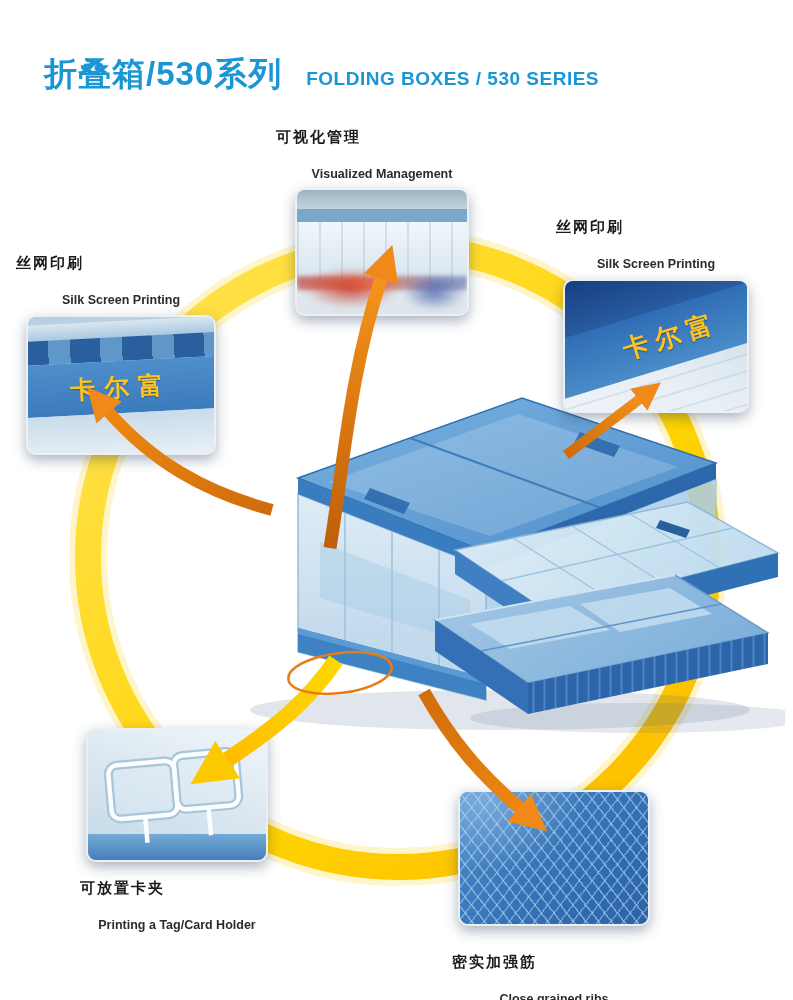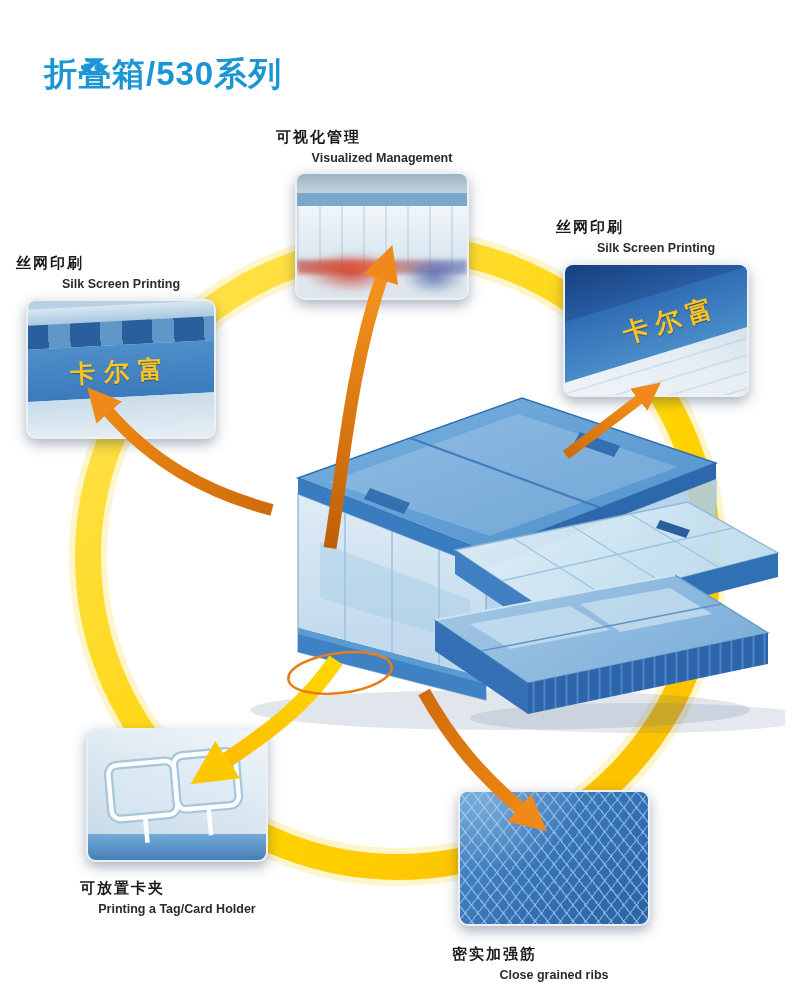--- a/index.html
+++ b/index.html
@@ -15,39 +15,39 @@
 
   
   .ring-svg{position:absolute;left:0;top:0;z-index:1;}
 
   
   .product-svg{position:absolute;left:220px;top:362px;z-index:2;}
 
   
   .callout{position:absolute;z-index:3;}
   .cap-cn{font-size:15px;font-weight:bold;color:#1b1b1b;letter-spacing:2px;}
-  .cap-en{font-size:12.5px;font-weight:bold;color:#2b2b2b;text-align:center;margin-top:4px;}
+  .cap-en{font-size:12.5px;font-weight:bold;color:#2b2b2b;text-align:center;margin-top:20px;}
   .thumb{
     position:relative;border-radius:10px;border:2px solid #edf0f2;overflow:hidden;
     box-shadow:0 5px 13px rgba(35,55,85,.38);background:#dbe6ee;
   }
   .thumb *{position:absolute;}
 
   .co-top{left:276px;top:128px;width:212px;}
   .co-top .thumb{width:170px;height:124px;margin:7px auto 0;}
   .co-right{left:556px;top:218px;width:200px;}
   .co-right .thumb{width:182px;height:130px;margin:8px auto 0;}
   .co-left{left:16px;top:254px;width:210px;}
   .co-left .thumb{width:186px;height:136px;margin:8px auto 0;}
   .co-bl{left:80px;top:728px;width:194px;}
   .co-bl .thumb{width:178px;height:130px;margin:0 auto;}
   .co-bl .cap-cn{margin-top:17px;}
   .co-br{left:452px;top:790px;width:204px;}
   .co-br .thumb{width:188px;height:132px;margin:0 auto;}
-  .co-br .cap-cn{margin-top:19px;}
+  .co-br .cap-cn{margin-top:27px;}
 
   
   .vt-bg{inset:0;background:linear-gradient(180deg,#cdd8df 0%,#e8eef2 42%,#dde6ec 100%);}
   .vt-rim{left:0;right:0;top:0;height:20px;background:linear-gradient(180deg,#9cb3c3,#c5d5df);}
   .vt-band{left:0;right:0;top:19px;height:13px;background:#7aa8cc;}
   .vt-wall{left:0;right:0;top:32px;bottom:30px;
     background:
       repeating-linear-gradient(90deg,rgba(140,172,195,.28) 0 2px,transparent 2px 22px),
       linear-gradient(180deg,rgba(242,247,251,.95),rgba(213,227,237,.92));}
   .vt-red1{left:6px;bottom:6px;width:96px;height:40px;border-radius:50%;
@@ -97,20 +97,21 @@
   
   .arrows-svg{position:absolute;left:0;top:0;z-index:4;pointer-events:none;}
 </style>
 </head>
 <body>
 
 <div class="page">
 
   <div class="header">
     <h1 class="title-cn">折叠箱/530系列</h1>
+    <span class="title-en">FOLDING BOXES / 530 SERIES</span>
   </div>
 
   <svg class="ring-svg" width="793" height="1000" viewBox="0 0 793 1000">
     <defs>
       <linearGradient id="ringG" x1="0" y1="0" x2="1" y2="1">
         <stop offset="0" stop-color="#ffe45a"></stop>
         <stop offset="0.6" stop-color="#ffd400"></stop>
         <stop offset="1" stop-color="#fcb800"></stop>
       </linearGradient>
     </defs>

